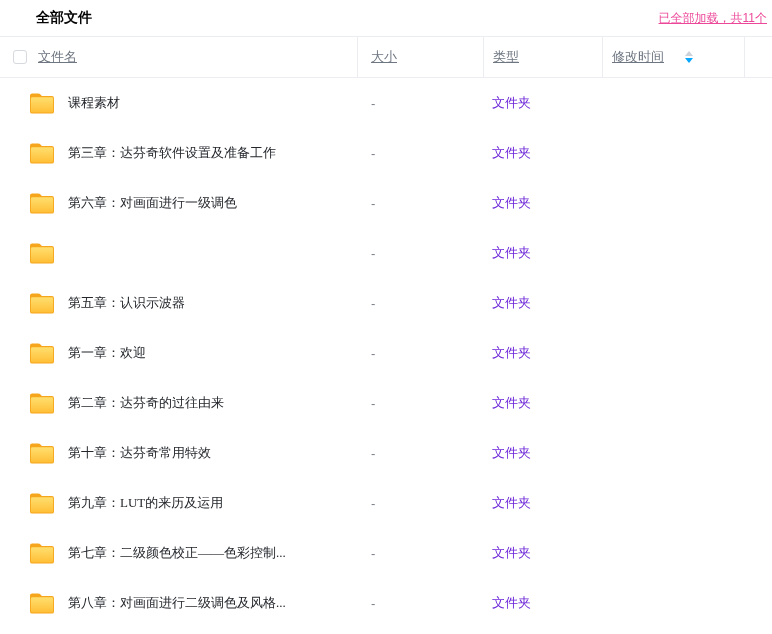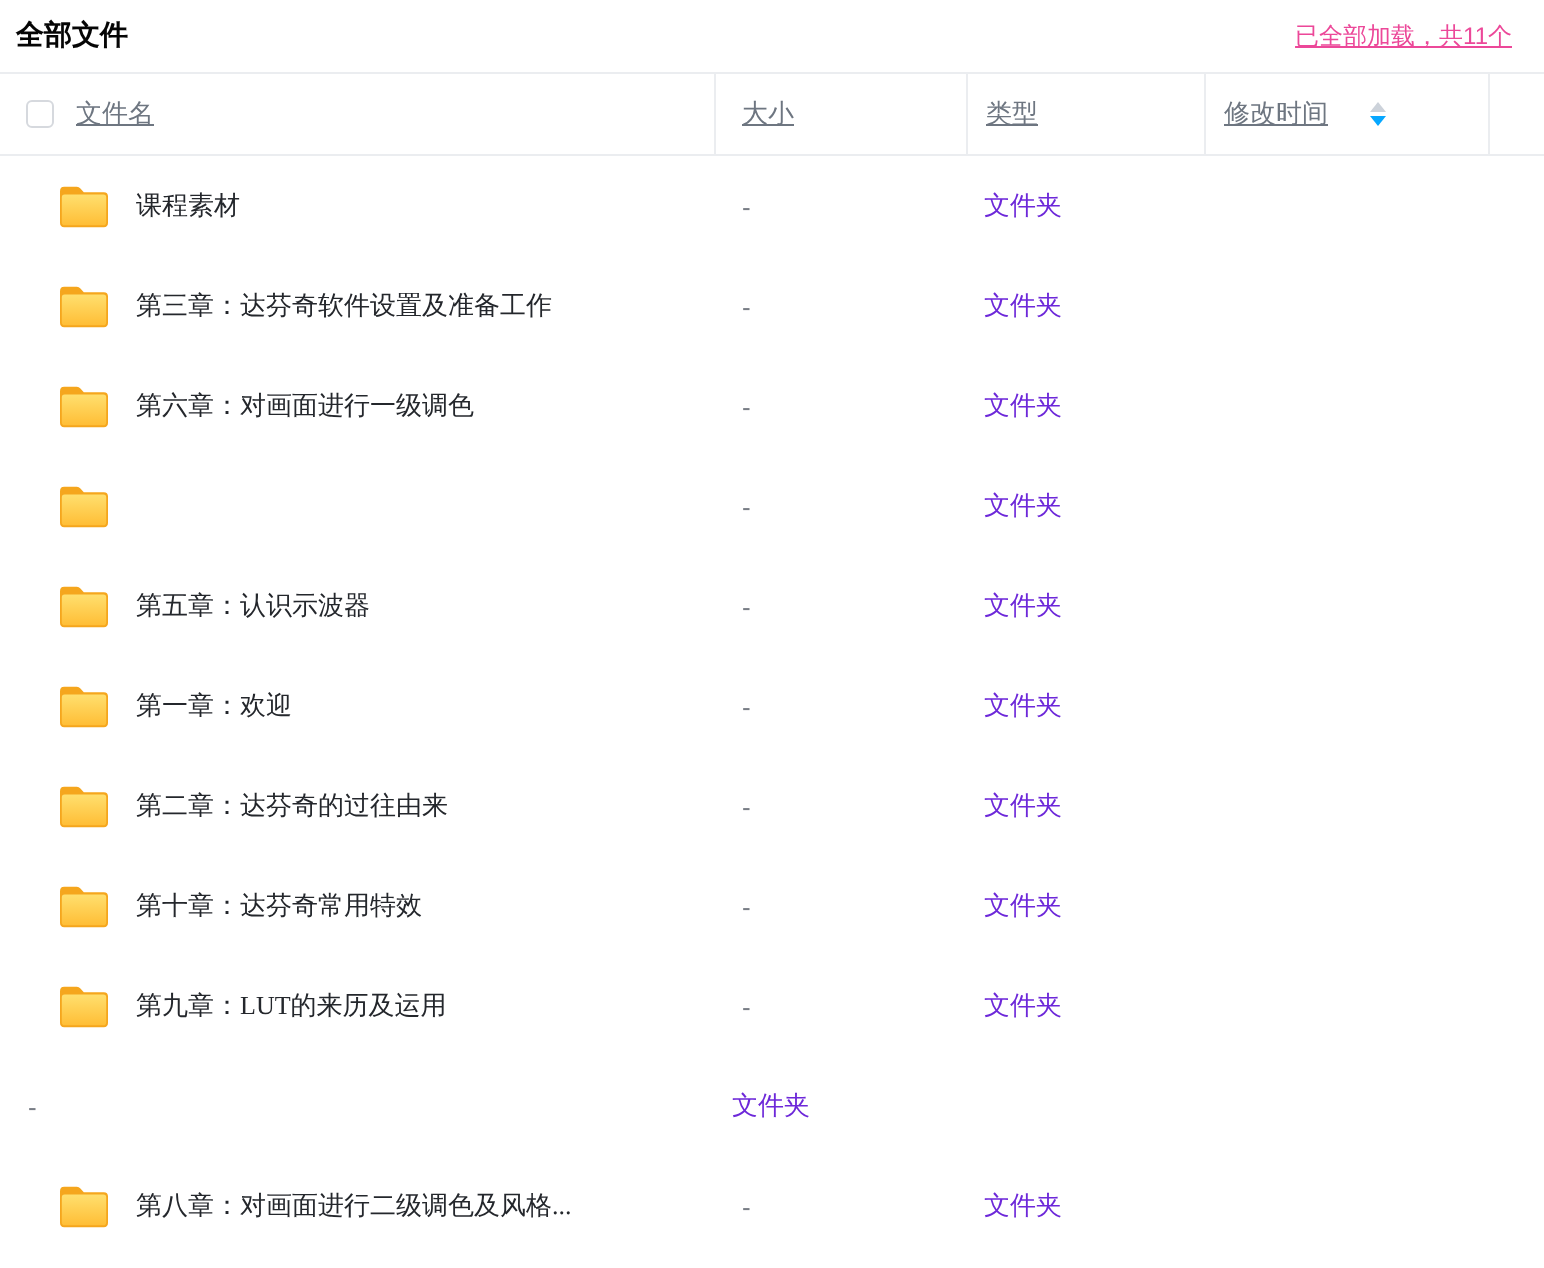--- a/index.html
+++ b/index.html
@@ -10,21 +10,22 @@
     color: #23262b;
     overflow: hidden;
   }
 
   
   .topbar {
     height: 36px;
     display: flex;
     align-items: center;
     justify-content: space-between;
-    padding: 0 16px 0 8px;
+    padding: 0 5px 0 8px;
+    margin-left: 28px;
   }
   .page-title {
     font-size: 14px;
     font-weight: bold;
     color: #050505;
   }
   .load-status {
     font-size: 12px;
     color: #ec4899;
     text-decoration: underline;
@@ -286,20 +287,29 @@
         </svg>
       </span>
       <span class="file-name">第九章：LUT的来历及运用</span>
     </div>
     <div class="cell-size">-</div>
     <div class="cell-type">文件夹</div>
     <div class="cell-time"></div>
   </div>
 
   <div class="row">
+    <div class="cell-name">
+      <span class="folder-icon">
+        <svg width="26" height="22" viewBox="0 0 26 22">
+          <path d="M1 19.4 V3.6 Q1 1.4 3.1 1.4 L9.4 1.4 Q10.5 1.4 11.2 2.2 L12.9 4.1 L22.9 4.1 Q25 4.1 25 6.3 V19.4 Q25 21.6 22.9 21.6 H3.1 Q1 21.6 1 19.4 Z" fill="#f5a61d"></path>
+          <rect x="1.9" y="5.3" width="22.2" height="15.3" rx="1.4" fill="url(#folderGrad)"></rect>
+        </svg>
+      </span>
+      <span class="file-name">第七章：二级颜色校正——色彩控制...</span>
+    </div>
     <div class="cell-size">-</div>
     <div class="cell-type">文件夹</div>
     <div class="cell-time"></div>
   </div>
 
   <div class="row">
     <div class="cell-name">
       <span class="folder-icon">
         <svg width="26" height="22" viewBox="0 0 26 22">
           <path d="M1 19.4 V3.6 Q1 1.4 3.1 1.4 L9.4 1.4 Q10.5 1.4 11.2 2.2 L12.9 4.1 L22.9 4.1 Q25 4.1 25 6.3 V19.4 Q25 21.6 22.9 21.6 H3.1 Q1 21.6 1 19.4 Z" fill="#f5a61d"></path>

